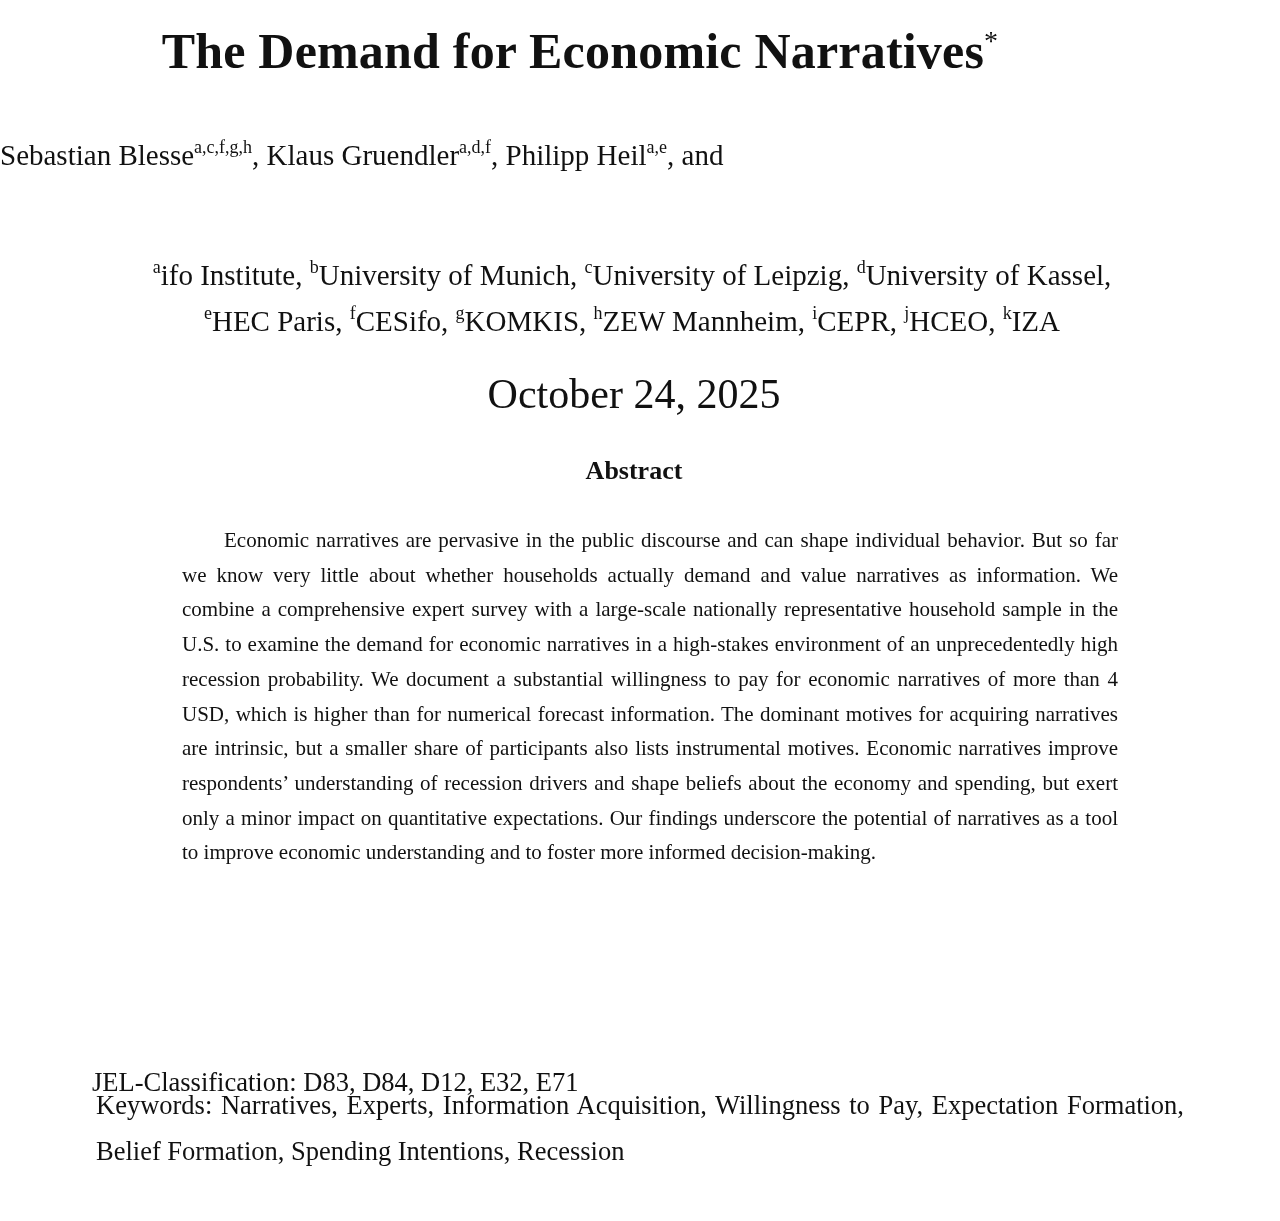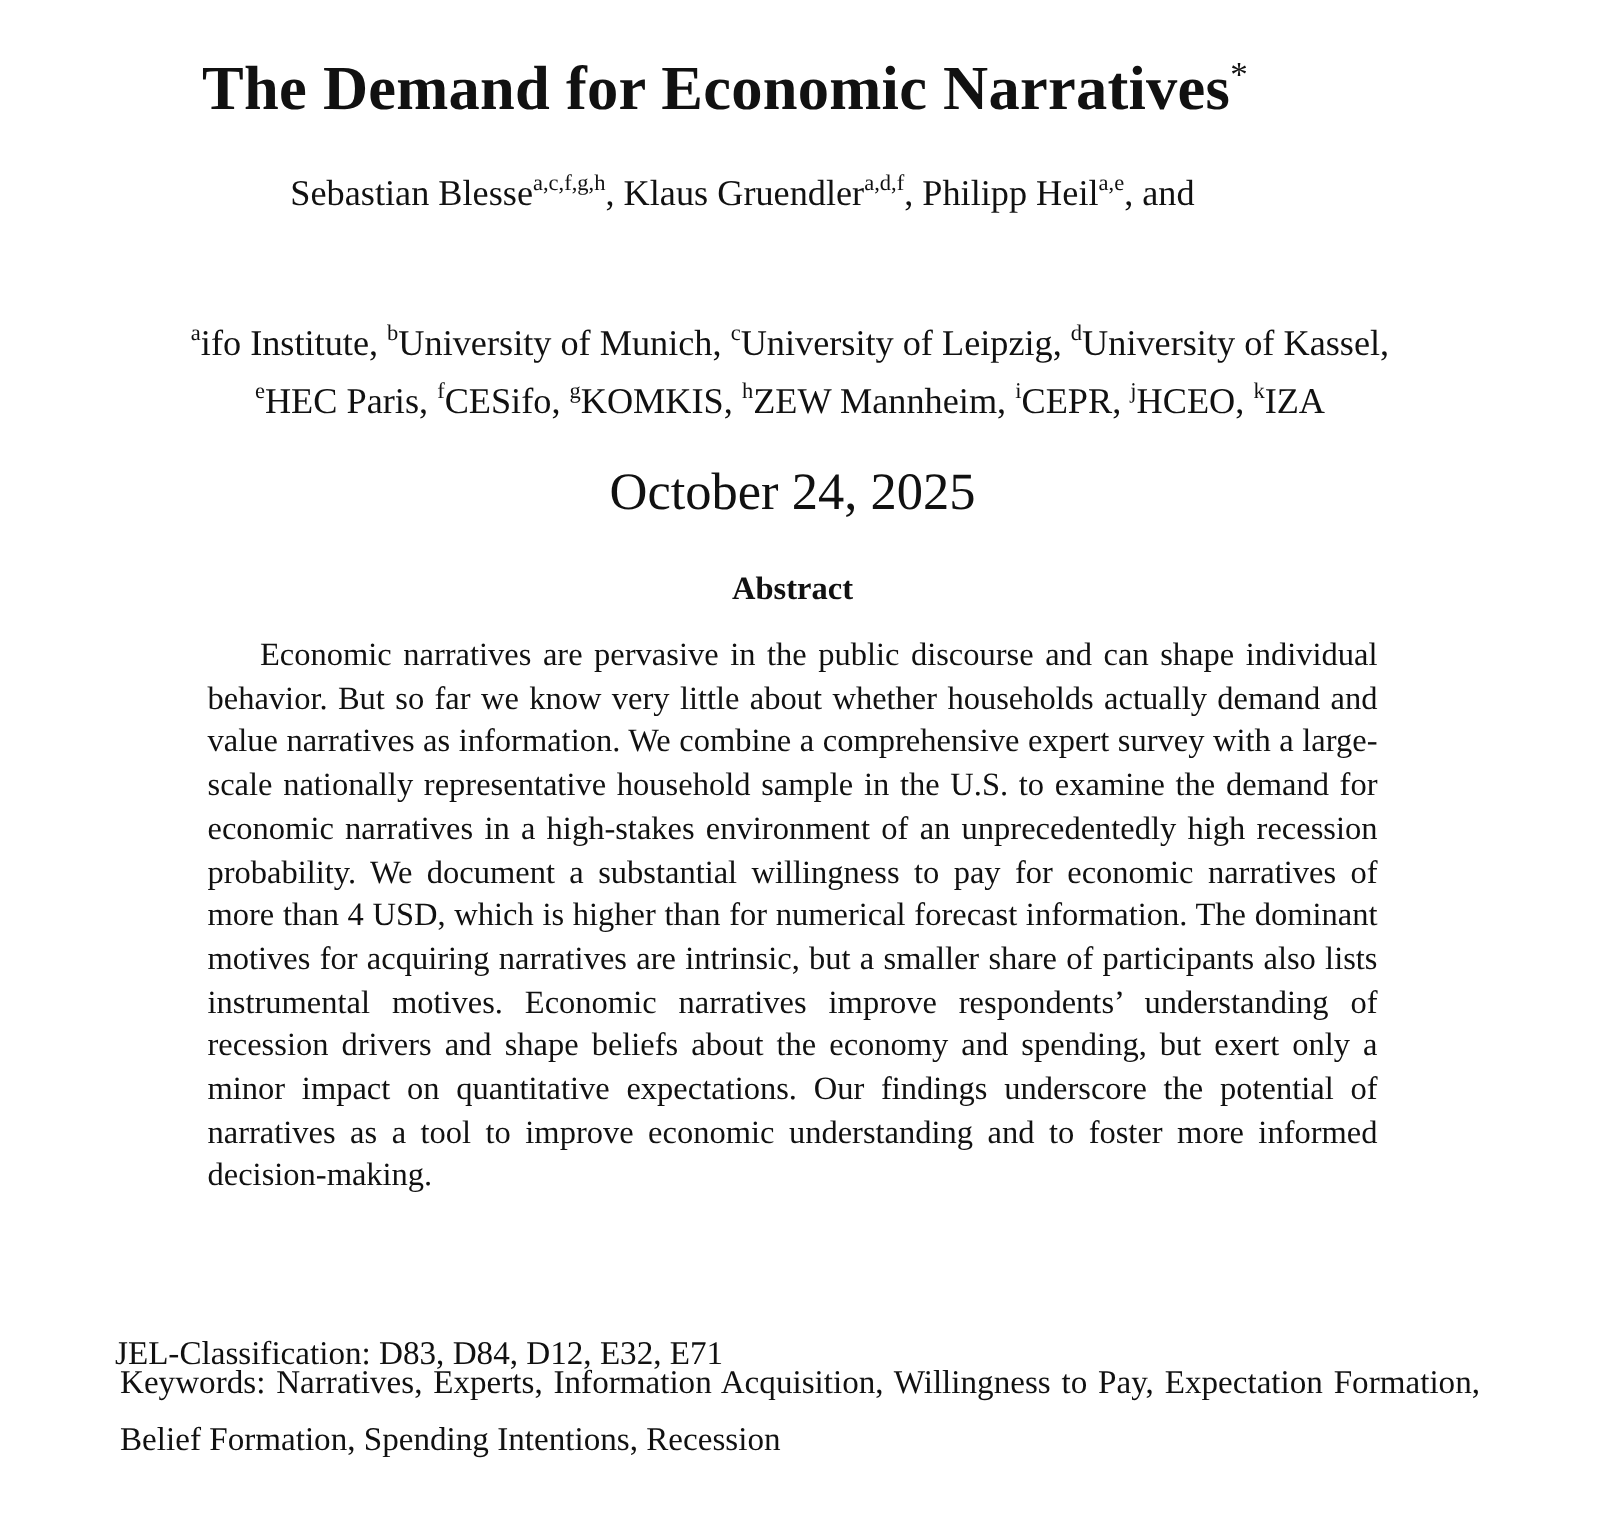--- a/index.html
+++ b/index.html
@@ -2,44 +2,44 @@
 <html><head>
 <meta charset="utf-8">
 <style>
   html, body { margin: 0; padding: 0; background: #ffffff; }
   body {
     width: 1280px; height: 1221px; position: relative; overflow: hidden;
     font-family: "Liberation Serif", "DejaVu Serif", serif; color: #111;
   }
   .title {
     position: absolute; left: 0; width: 1160px; top: 22px;
-    text-align: center; font-size: 50px; font-weight: bold; letter-spacing: 0.2px; margin-top: 19px;
+    text-align: center; font-size: 50px; font-weight: bold; letter-spacing: 0.2px;
   }
   .title sup { font-size: 28px; font-weight: normal; vertical-align: 18px; }
   .authors {
     position: absolute; left: 0; width: 1188px; top: 132px;
-    text-align: center; font-size: 29px; line-height: 46px;
+    font-size: 29px; line-height: 46px;
   }
   .authors sup, .affil sup { font-size: 18px; vertical-align: 12px; line-height: 0; }
   .affil {
     position: absolute; left: 0; width: 1264px; top: 252px;
     text-align: center; font-size: 29px; line-height: 46px;
   }
   .date {
     position: absolute; left: 0; width: 1268px; top: 370px;
     text-align: center; font-size: 42px;
   }
   .abs-head {
     position: absolute; left: 0; width: 1268px; top: 456px;
     text-align: center; font-size: 26px; font-weight: bold;
   }
   .abstract {
     position: absolute; left: 166px; width: 936px; top: 507px;
-    font-size: 26px; line-height: 34.7px; text-align: justify;
-    text-indent: 42px; hyphens: manual; margin: 0;
+    font-size: 21px; line-height: 34.7px; text-align: justify;
+    text-indent: 42px; hyphens: manual; margin: 16px;
   }
   .jel {
     position: absolute; left: 92px; top: 1067px; font-size: 26.5px;
   }
   .kw {
     position: absolute; left: 92px; width: 1088px; top: 1078px;
     font-size: 26.5px; line-height: 46px; text-align: justify; margin: 4px;
   }
   .it { }
 </style>

